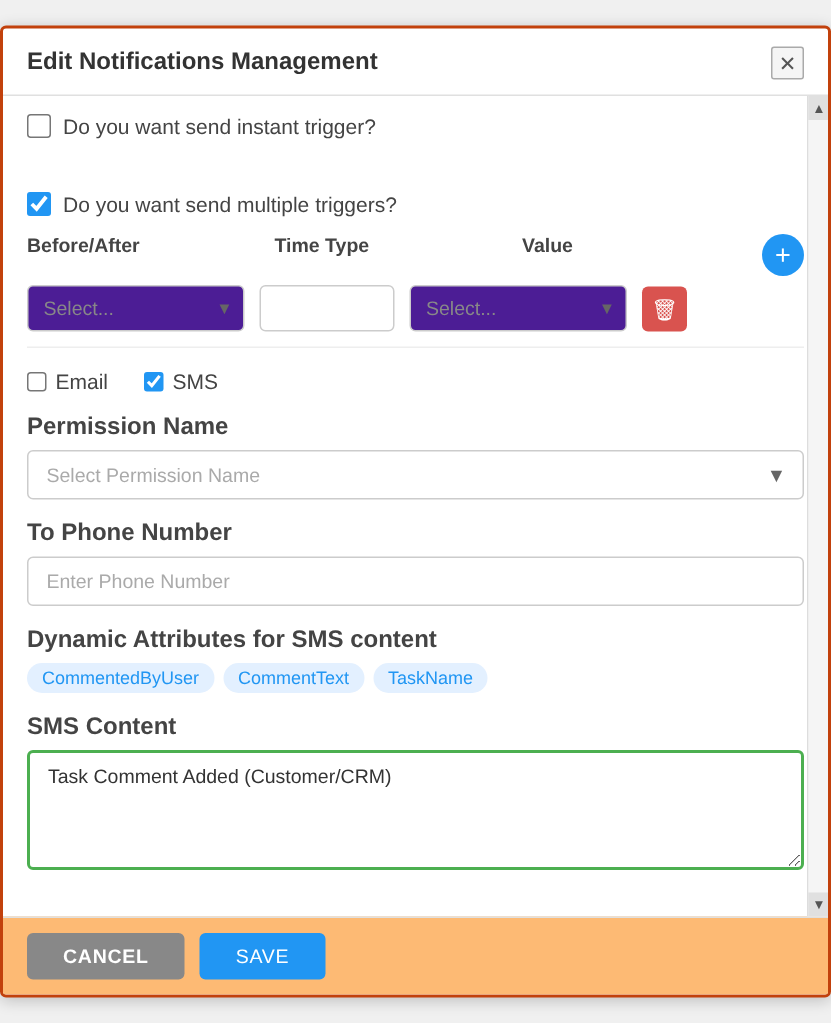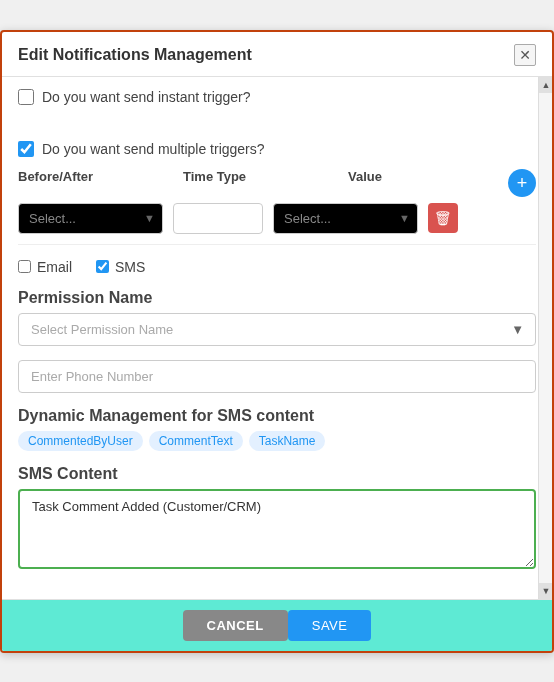--- a/index.html
+++ b/index.html
@@ -92,21 +92,21 @@
       display: inline-flex;
       align-items: center;
     }
     .select-wrapper select {
       appearance: none;
       border: 1px solid #ccc;
       border-radius: 4px;
       padding: 7px 28px 7px 10px;
       font-size: 13px;
       color: #888;
-      background: #000000;
+      background: #4c1d95;
       cursor: pointer;
       outline: none;
     }
     .select-arrow {
       position: absolute;
       right: 8px;
       pointer-events: none;
       font-size: 11px;
       color: #666;
     }
@@ -230,24 +230,25 @@
       font-size: 13px;
       color: #333;
       outline: none;
       resize: vertical;
       min-height: 80px;
       font-family: Arial, sans-serif;
     }
 
     .modal-footer {
       display: flex;
-      justify-content: center;
+      justify-content: flex-start;
+      gap: 10px;
       padding: 10px 16px;
       border-top: 1px solid #e0e0e0;
-      background: #5eead4;
+      background: #fdba74;
     }
     .btn-cancel {
       padding: 8px 24px;
       background: #888;
       color: white;
       border: none;
       border-radius: 4px;
       font-size: 13px;
       font-weight: bold;
       cursor: pointer;
@@ -394,25 +395,26 @@
         <div class="field-label">Permission Name</div>
         <div class="dropdown-wrapper">
           <select class="dropdown-field">
             <option value="" selected="">Select Permission Name</option>
           </select>
           <span class="dropdown-arrow">▼</span>
         </div>
       </div>
 
       <div class="field-block">
+        <div class="field-label">To Phone Number</div>
         <input type="text" class="text-input" placeholder="Enter Phone Number" style="">
       </div>
 
       <div class="field-block">
-        <div class="field-label">Dynamic Management for SMS content</div>
+        <div class="field-label">Dynamic Attributes for SMS content</div>
         <div class="tags-row">
           <span class="tag">CommentedByUser</span>
           <span class="tag">CommentText</span>
           <span class="tag">TaskName</span>
         </div>
       </div>
 
       <div class="field-block">
         <div class="field-label">SMS Content</div>
         <textarea class="textarea-field" style="">Task Comment Added (Customer/CRM)</textarea>

